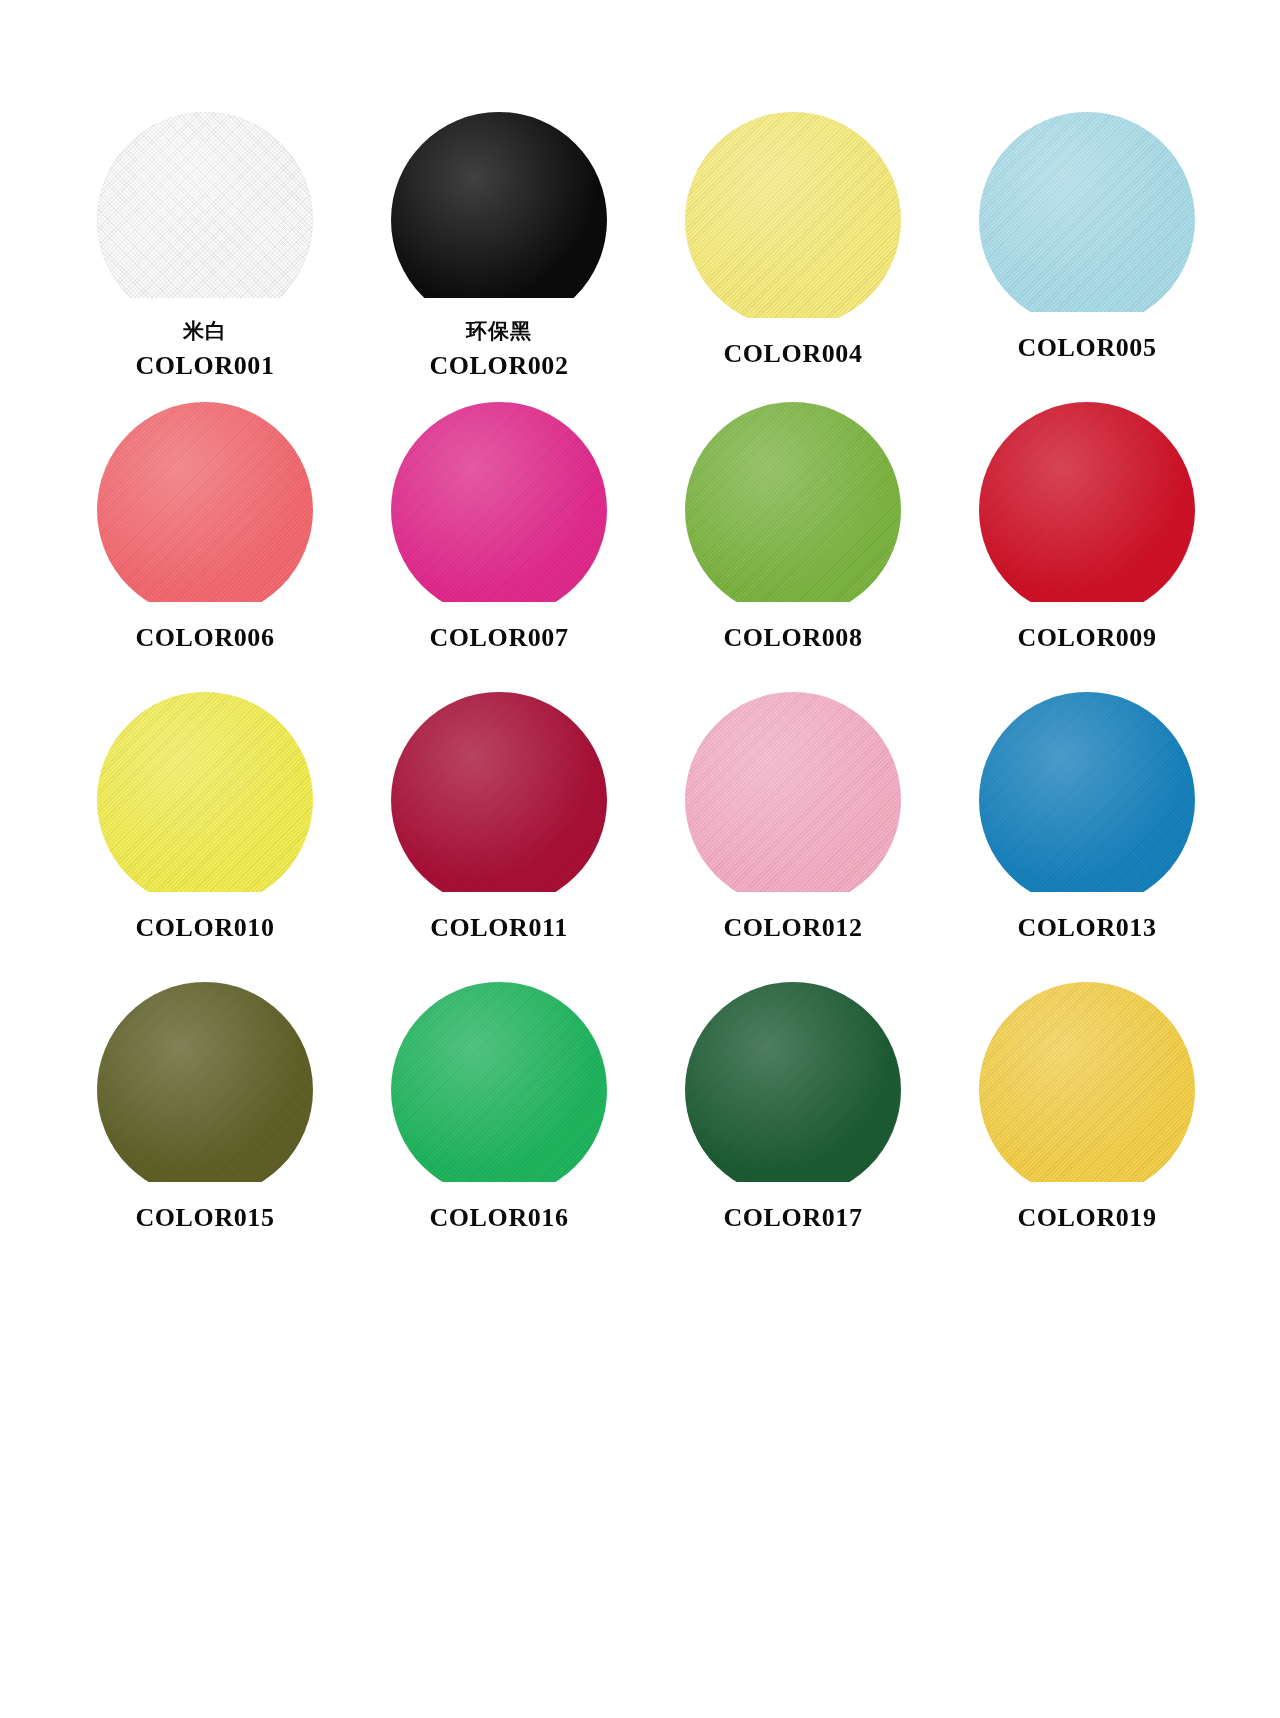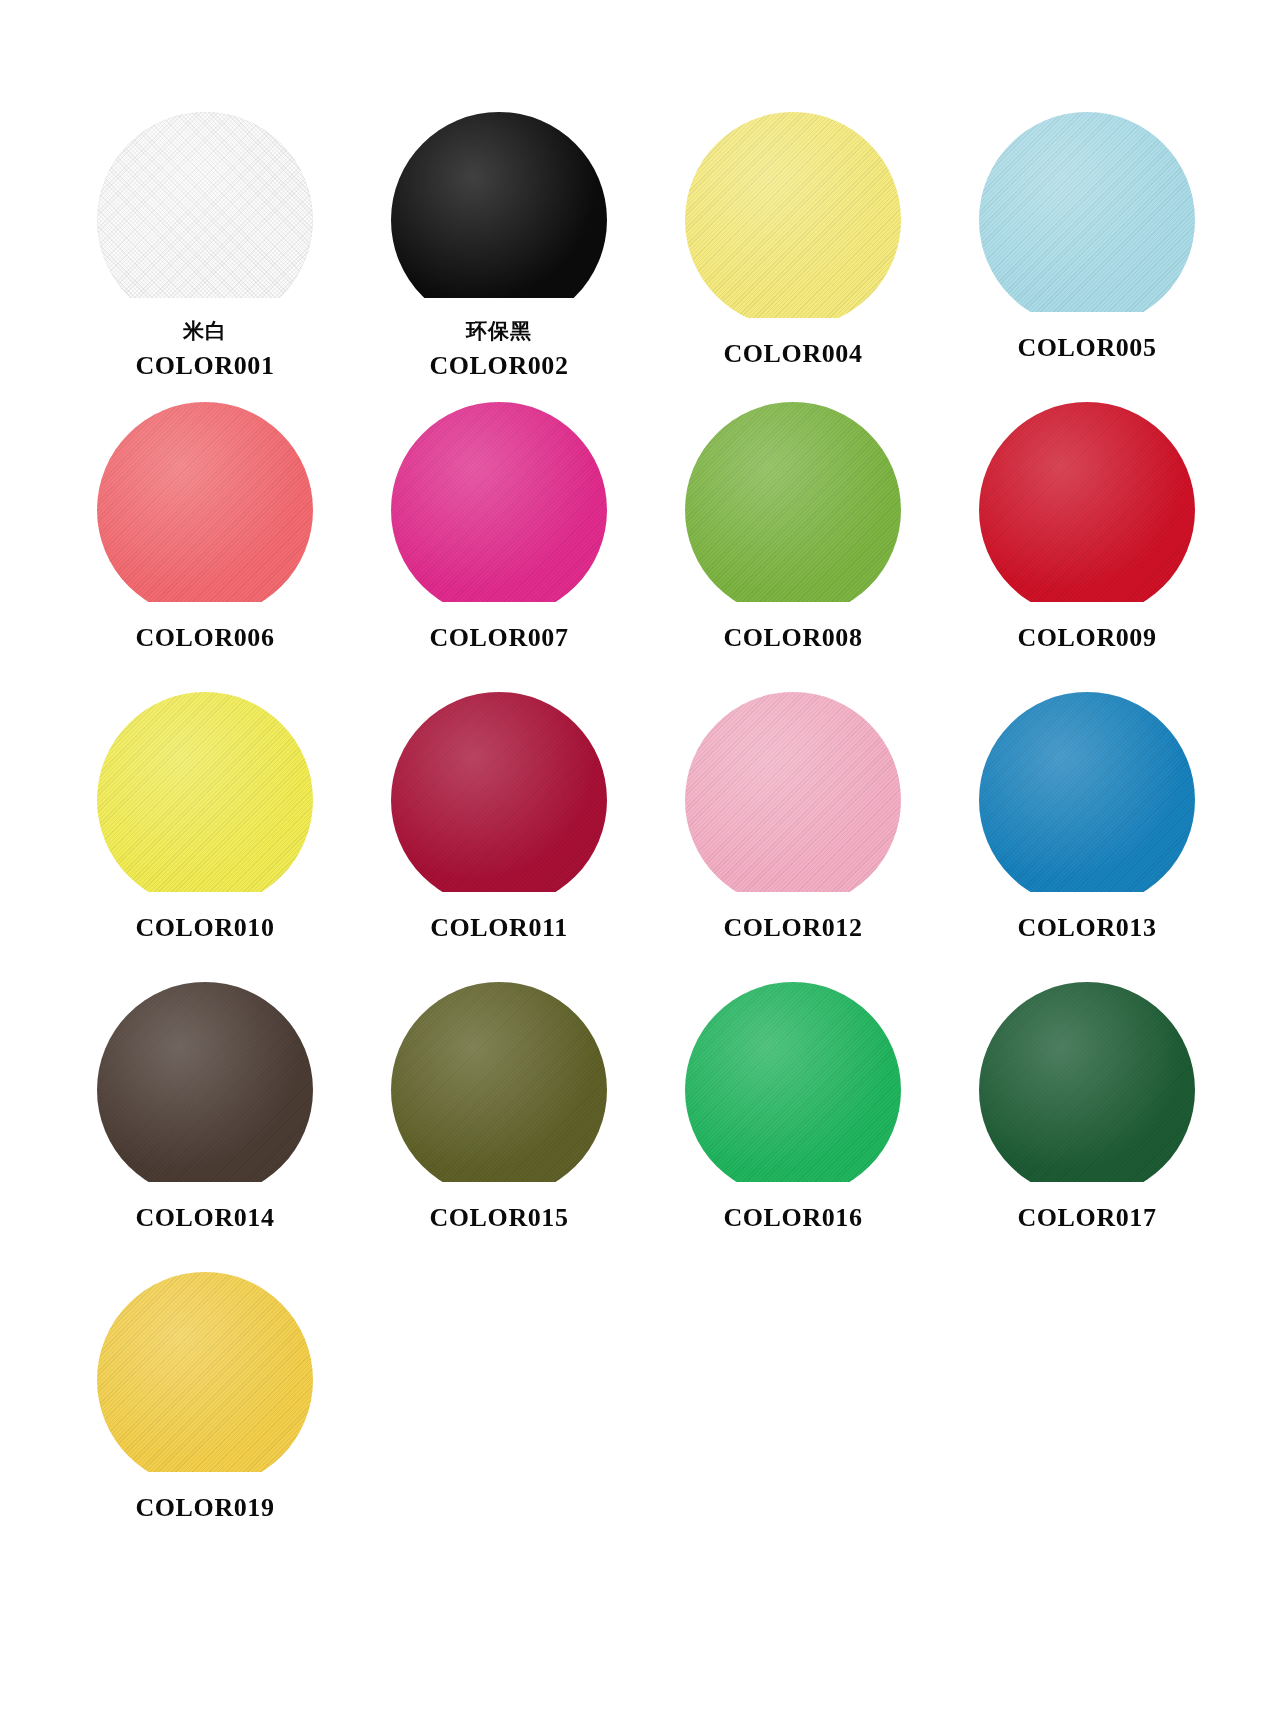--- a/index.html
+++ b/index.html
@@ -231,28 +231,20 @@
       <div class="swatch-cell">
         <div class="chip-wrap">
           <div class="chip" style="background-color: rgb(23, 129, 188);"></div>
         </div>
         <div class="labels">
           <div class="code">COLOR013</div>
         </div>
       </div>
       <div class="swatch-cell">
         <div class="chip-wrap">
-          <div class="chip" style="background-color: rgb(74, 59, 51);"></div>
-        </div>
-        <div class="labels">
-          <div class="code">COLOR014</div>
-        </div>
-      </div>
-      <div class="swatch-cell">
-        <div class="chip-wrap">
           <div class="chip" style="background-color: rgb(94, 96, 39);"></div>
         </div>
         <div class="labels">
           <div class="code">COLOR015</div>
         </div>
       </div>
       <div class="swatch-cell">
         <div class="chip-wrap">
           <div class="chip" style="background-color: rgb(32, 180, 93);"></div>
         </div>

